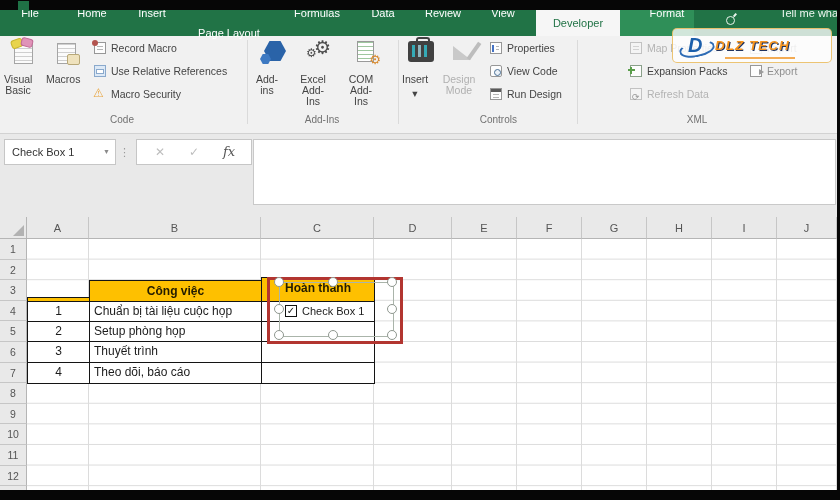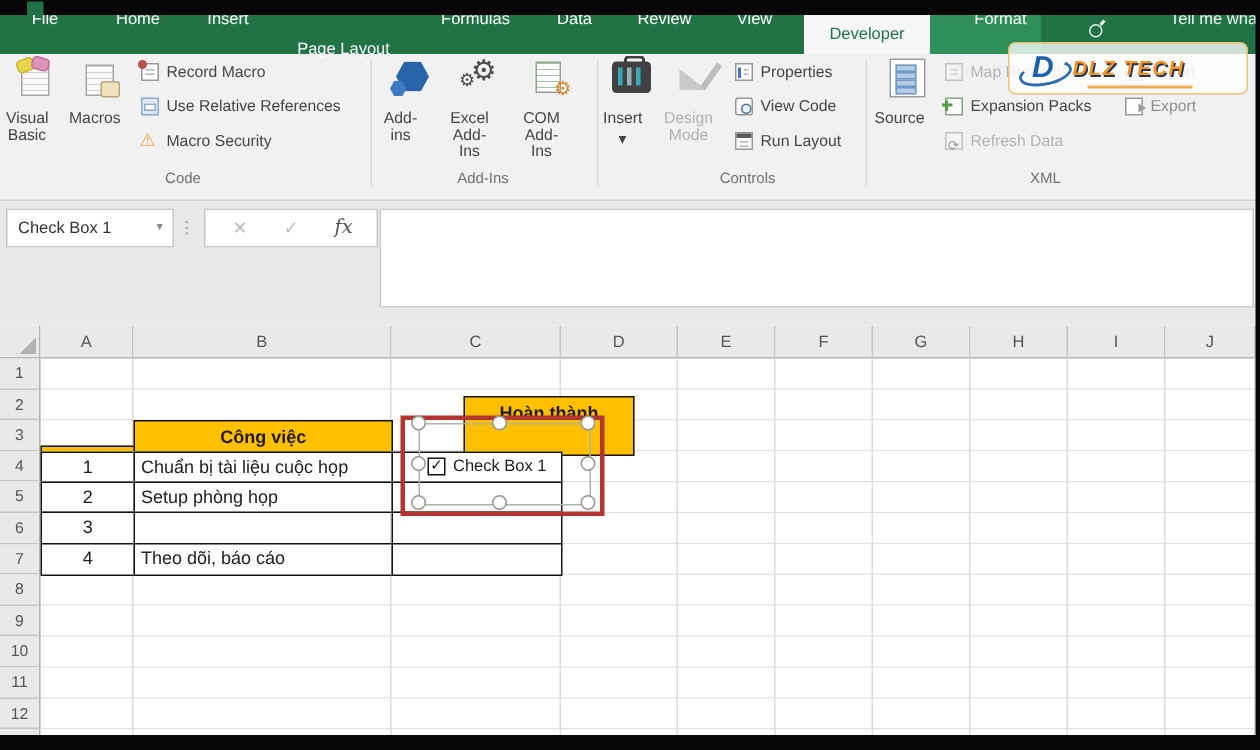--- a/index.html
+++ b/index.html
@@ -232,34 +232,25 @@
   </div>
   <div class="smbtn" style="left:490px;top:26px;">
     <span class="mini ic-viewcode"></span>
     <span class="txt">View Code</span>
   </div>
   <div class="smbtn" style="left:490px;top:49px;">
     <span class="mini ic-rundlg">
         <span class="bar" style="top:5px;"></span>
         <span class="bar" style="top:8px;"></span>
       </span>
-    <span class="txt">Run Layout</span>
+    <span class="txt">Run Design</span>
   </div>
   <div class="glabel" style="left:457px;width:60px;text-align:right;">Controls</div>
   <div class="gsep" style="left:577px;"></div>
 
-  <div class="bigbtn" style="left:583px;width:44px;">
-    <div class="ic-src">
-      <i style="top:3px;"></i>
-        <i style="top:8px;"></i>
-        <i style="top:13px;"></i>
-        <i style="top:18px;"></i>
-    </div>
-    <div class="lbl">Source</div>
-  </div>
   <div class="smbtn gray" style="left:630px;top:3px;">
     <span class="mini gray">
         <span class="bar" style="top:3px;"></span>
         <span class="bar" style="top:6px;"></span>
       </span>
     <span class="txt">Map Properties</span>
   </div>
   <div class="smbtn" style="left:630px;top:26px;">
     <span class="mini ic-expk"></span>
     <span class="txt">Expansion Packs</span>
@@ -327,31 +318,32 @@
   <div class="rowhdr" style="top:145.6px;height:20.6px;line-height:20.6px;">7</div>
   <div class="rowhdr" style="top:166.2px;height:20.6px;line-height:20.6px;">8</div>
   <div class="rowhdr" style="top:186.8px;height:20.6px;line-height:20.6px;">9</div>
   <div class="rowhdr" style="top:207.4px;height:20.6px;line-height:20.6px;">10</div>
   <div class="rowhdr" style="top:228px;height:20.6px;line-height:20.6px;">11</div>
   <div class="rowhdr" style="top:248.6px;height:20.6px;line-height:20.6px;">12</div>
   <div class="rowhdr" style="top:269.2px;height:20.6px;line-height:20.6px;">13</div>
 
   <div class="tcell hd" style="left:27px;top:80px;width:63px;height:22px;line-height:20px;padding-left:44px;">STT</div>
   <div class="tcell hd" style="left:89px;top:63px;width:173px;height:22px;line-height:20px;">Công việc</div>
-  <div class="tcell hd" style="left:261px;top:47px;width:114px;height:40px;line-height:20px;margin-left:48px;">Hoàn thành</div>
+  <div class="tcell hd" style="left:261px;top:60px;width:114px;height:40px;line-height:20px;">Hoàn thành</div>
 
   <div class="tcell num" style="left:27px;top:84px;width:63px;height:21px;">1</div>
   <div class="tcell task" style="left:89px;top:84px;width:173px;height:21px;">Chuẩn bị tài liệu cuộc họp</div>
   <div class="tcell" style="left:261px;top:84px;width:114px;height:21px;"></div>
 
   <div class="tcell num" style="left:27px;top:104px;width:63px;height:21px;">2</div>
   <div class="tcell task" style="left:89px;top:104px;width:173px;height:21px;">Setup phòng họp</div>
   <div class="tcell" style="left:261px;top:104px;width:114px;height:21px;"></div>
 
   <div class="tcell num" style="left:27px;top:124px;width:63px;height:22px;">3</div>
+  <div class="tcell task" style="left:89px;top:124px;width:173px;height:22px;">Thuyết trình</div>
   <div class="tcell" style="left:261px;top:124px;width:114px;height:22px;"></div>
 
   <div class="tcell num" style="left:27px;top:145px;width:63px;height:22px;">4</div>
   <div class="tcell task" style="left:89px;top:145px;width:173px;height:22px;">Theo dõi, báo cáo</div>
   <div class="tcell" style="left:261px;top:145px;width:114px;height:22px;"></div>
 </div>
 
 <div class="selframe"></div>
 <div class="cbx">
   <span class="box">✓</span>

